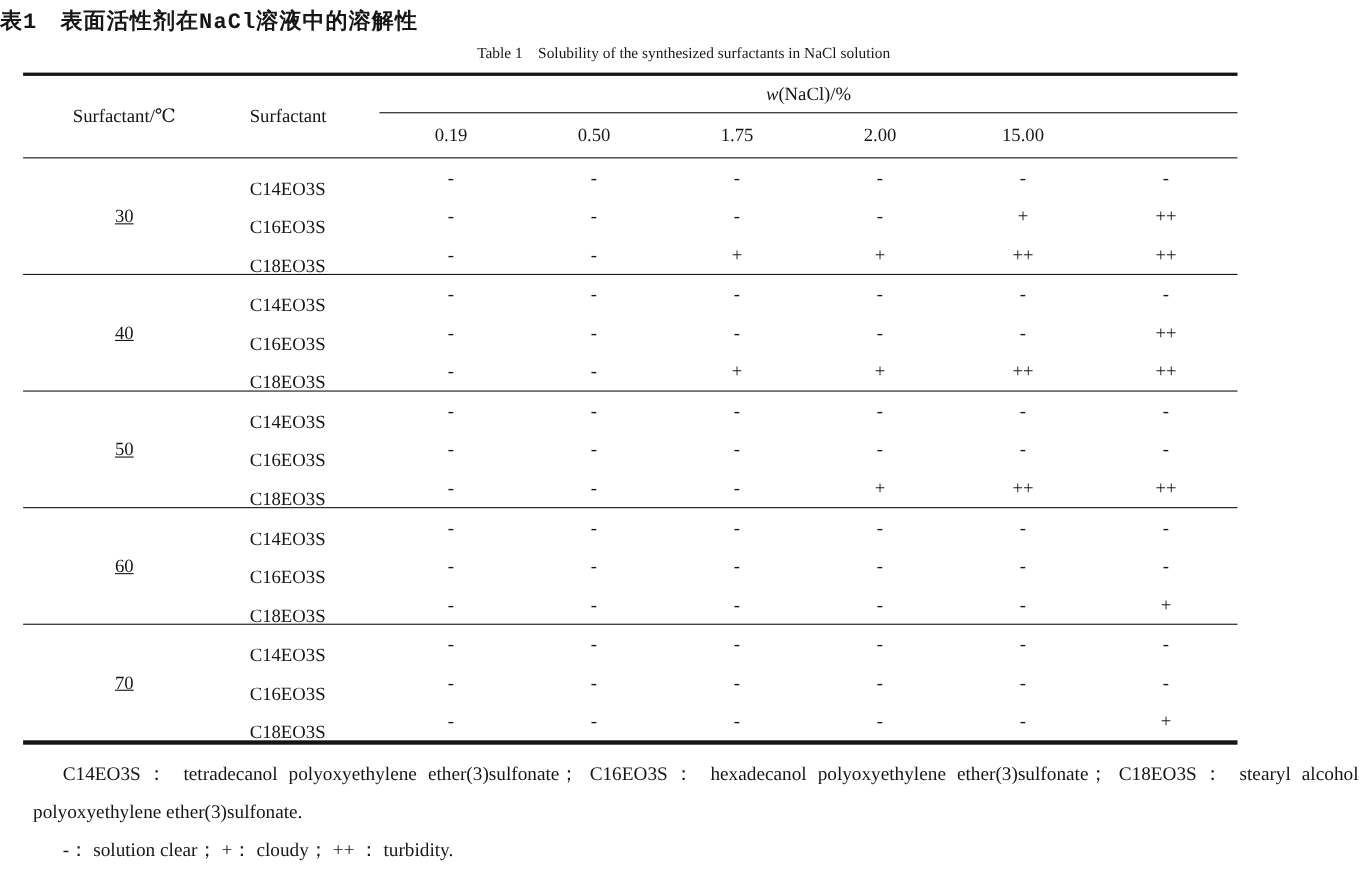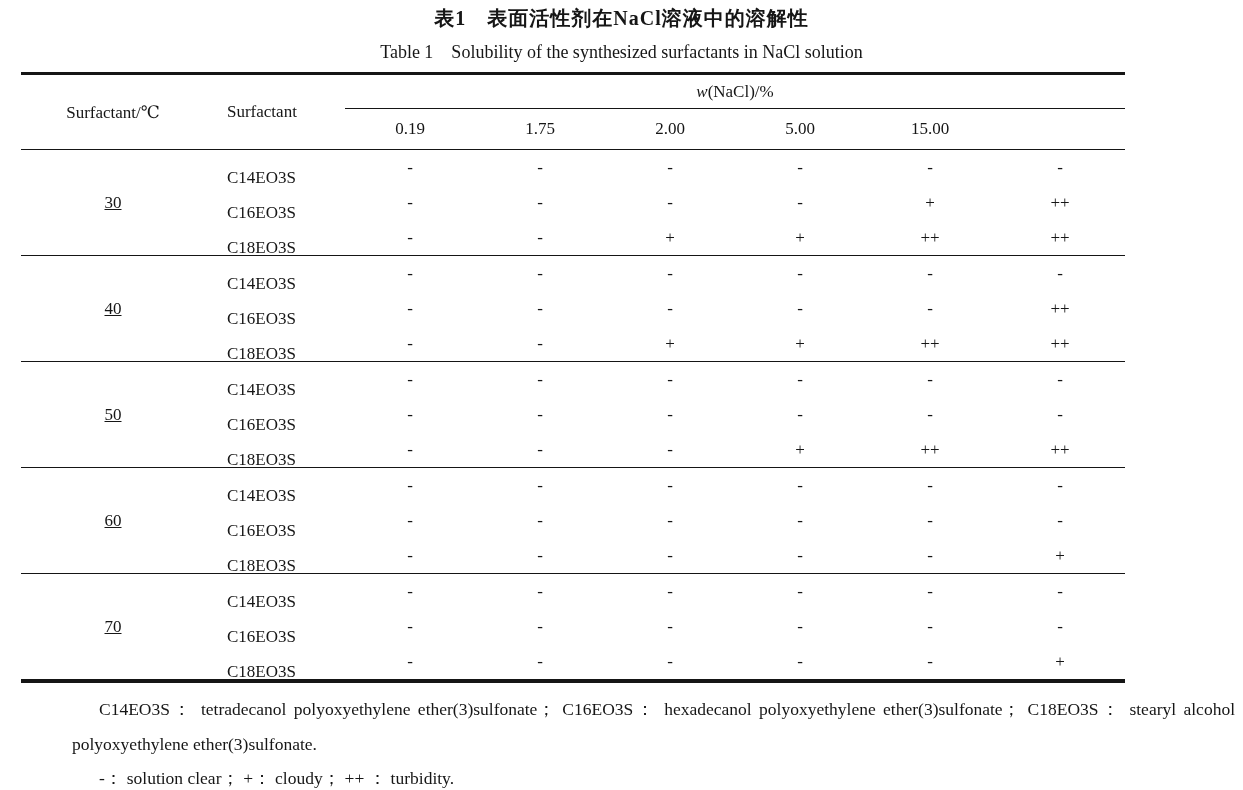--- a/index.html
+++ b/index.html
@@ -5,30 +5,30 @@
   * { margin:0; padding:0; box-sizing:border-box; }
   html, body { width:1243px; height:790px; }
   body {
     background:#ffffff;
     color:#161616;
     font-family:"Liberation Serif","DejaVu Serif",serif;
     overflow:hidden;
   }
   .title-zh {
     margin-top:5px;
-    text-align:center;
-    font-family:Liberation Serif, serif;
+    text-align:left;
+    font-family:Liberation Mono, monospace;
     font-weight:700;
     font-size:20px;
     letter-spacing:1px;
   }
   .title-en {
     margin-top:8px;
     text-align:center;
-    font-size:18px;
+    font-size:14px;
   }
   .tbl {
     width:1104px;
     margin:8px 0 0 21px;
     border-top:3px solid #151515;
     border-bottom:4px solid #151515;
   }
   .thead {
     display:grid;
     grid-template-columns:184px 140px repeat(6, 1fr);
@@ -58,43 +58,43 @@
   }
   .tgroup.last { border-bottom:none; }
   .temp-cell { grid-column:1; grid-row:1 / span 3; align-self:center; justify-self:center;text-decoration:underline; }
   .surf-cell { display:flex; align-items:center; padding-left:22px;margin-top:20px; }
   .val-cell { display:flex; align-items:center; justify-content:center; }
   .footnotes {
     margin:9px 8px 0 30px;
     font-size:17.5px;
     line-height:34.5px;
   }
-  .fn { text-indent:27px;margin-left:42px; }
+  .fn { text-indent:27px; }
   .fn-just { text-align:justify; }
   i { font-style:italic; }
 </style>
 </head>
 <body>
 
 <div class="title-zh">表1　表面活性剂在NaCl溶液中的溶解性</div>
 <div class="title-en">Table 1　Solubility of the synthesized surfactants in NaCl solution</div>
 
 <div class="tbl">
 
   <div class="thead">
     <div class="th-temp">Surfactant/℃</div>
     <div class="th-surf">Surfactant</div>
     <div class="th-nacl">
         <i>w</i>
         <span>(NaCl)/%</span>
       </div>
     <div class="th-conc">0.19</div>
+    <div class="th-conc">0.50</div>
     <div class="th-conc">1.75</div>
     <div class="th-conc">2.00</div>
-    <div class="th-conc">5.00</div>
     <div class="th-conc">15.00</div>
   </div>
 
   <div class="tgroup">
     <div class="temp-cell">30</div>
     <div class="surf-cell">C14EO3S</div>
     <div class="val-cell">-</div>
     <div class="val-cell">-</div>
     <div class="val-cell">-</div>
     <div class="val-cell">-</div>

